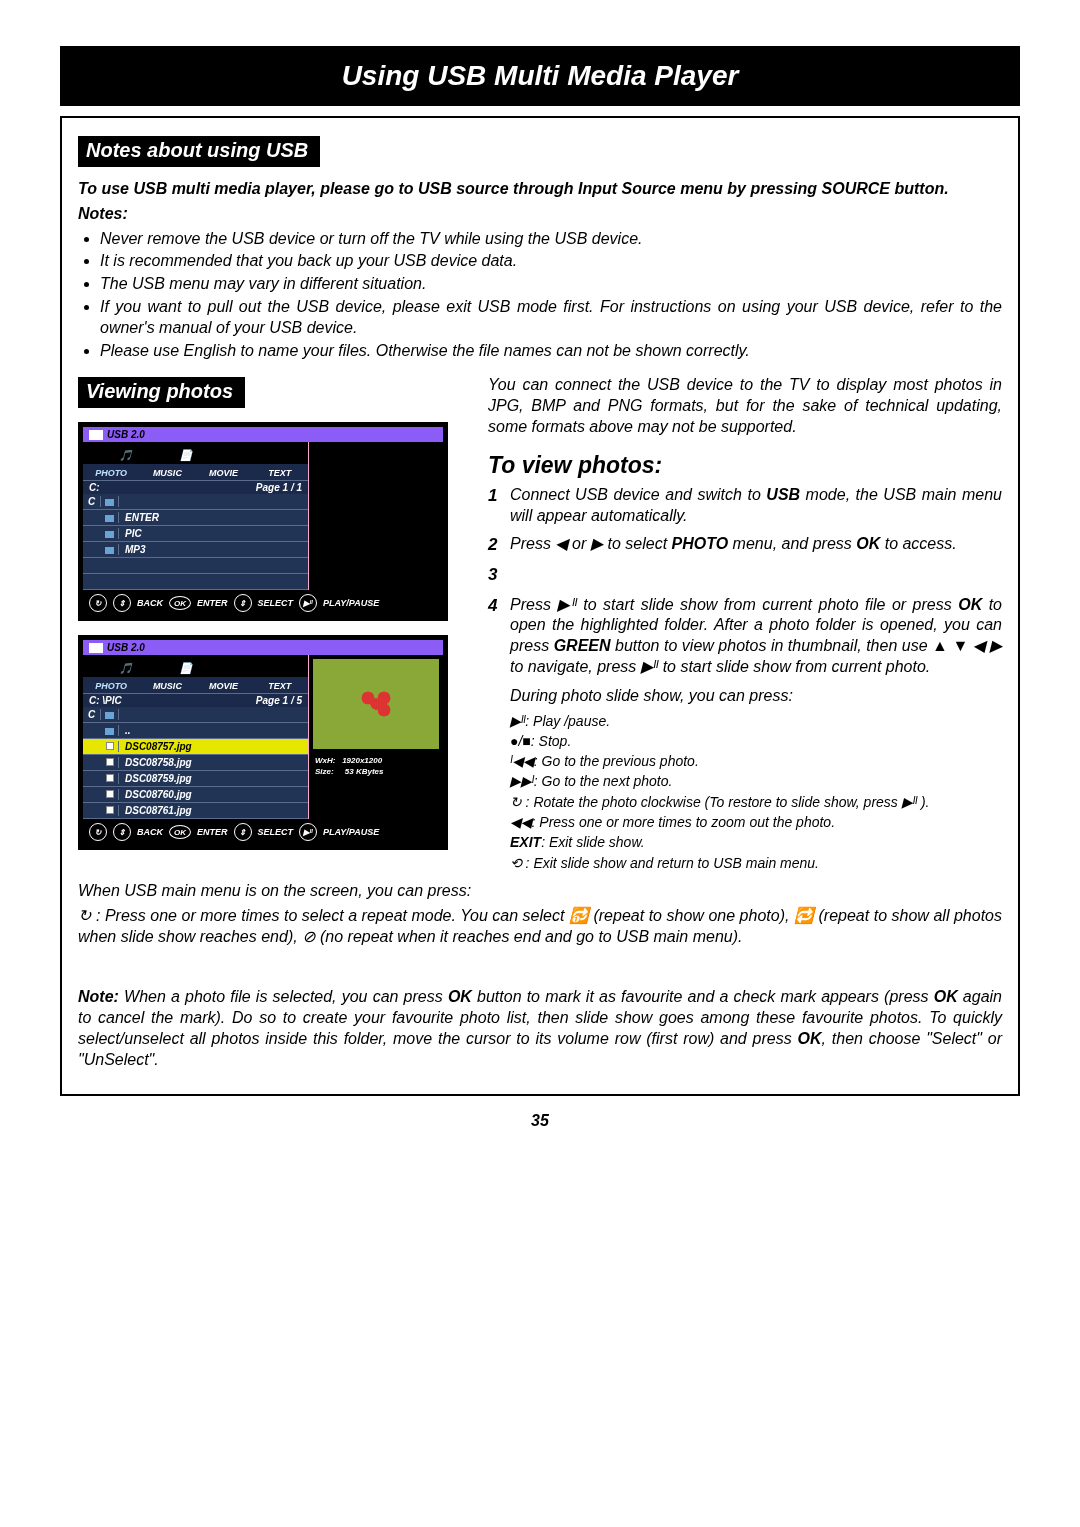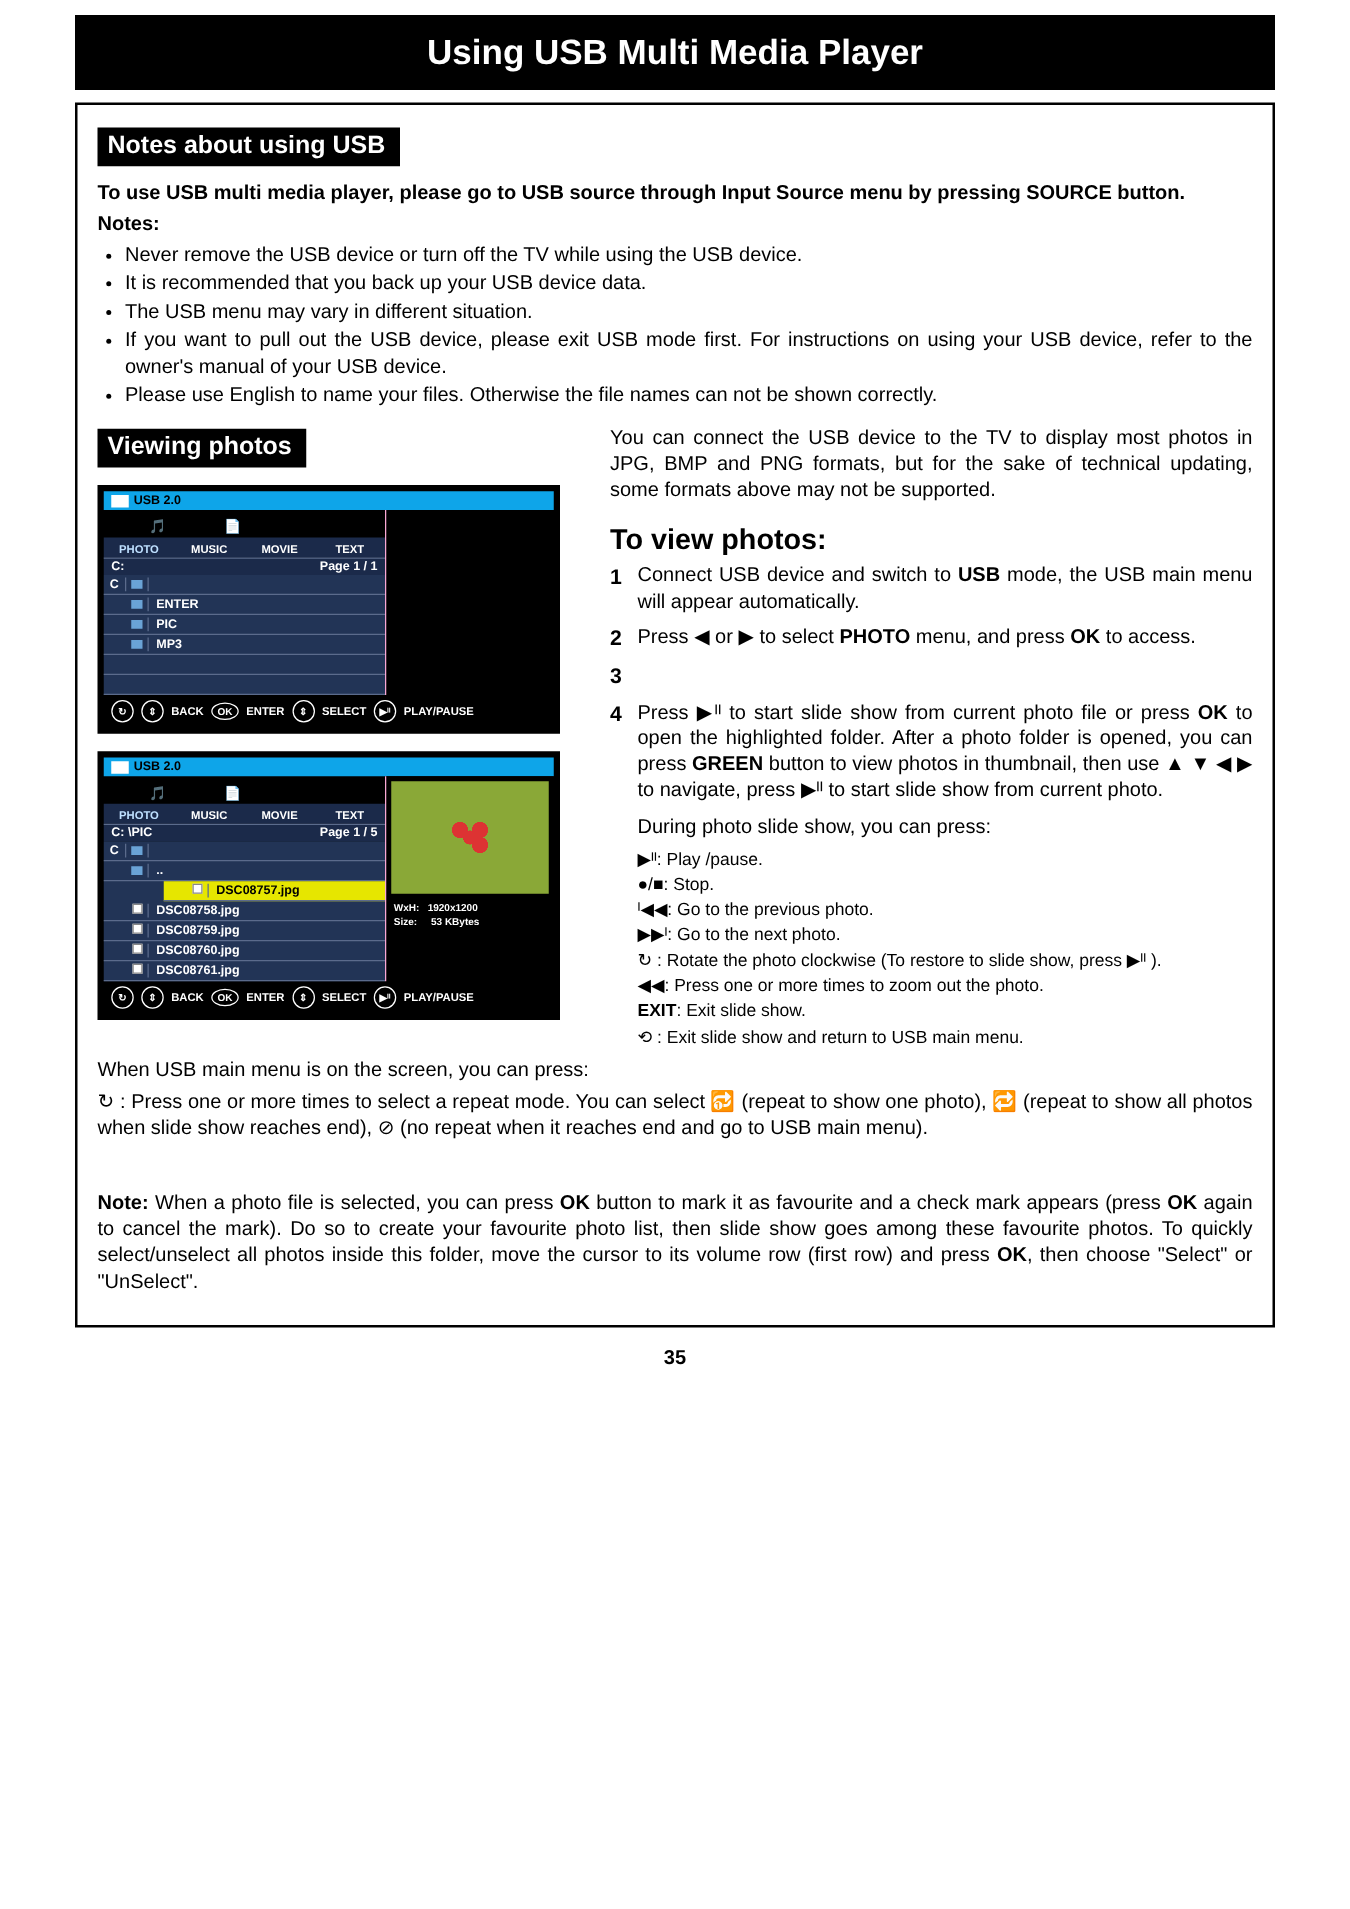--- a/index.html
+++ b/index.html
@@ -5,21 +5,22 @@
   * { box-sizing: border-box; }
   body {
     margin: 0;
     padding: 0;
     font-family: Arial, Helvetica, sans-serif;
     background: #fff;
     width: 1080px;
   }
   .page {
     width: 1080px;
-    padding: 12px 60px 20px 60px;
+    padding: 46px 60px 20px 60px;
+    font-style: italic;
   }
   .title-bar {
     background: #000;
     color: #fff;
     font-size: 28px;
     font-weight: bold;
     text-align: center;
     padding: 14px 0;
     margin: 0 0 10px 0;
   }
@@ -62,21 +63,21 @@
   .left-col { width: 390px; }
   .right-col { flex: 1; }
   .osd {
     background: #000;
     width: 370px;
     margin: 6px 0 14px 0;
     padding: 5px;
     font-size: 11px;
   }
   .osd-label {
-    background: #0ea5e9;
+    background: #8b5cf6;
     color: #000;
     font-size: 10px;
     font-weight: bold;
     padding: 2px 6px;
     display: flex;
     align-items: center;
     gap: 4px;
   }
   .osd-body {
     display: flex;
@@ -128,21 +129,20 @@
     color: #fff;
     font-size: 10px;
     font-weight: bold;
     border-bottom: 1px solid #5b6b8c;
     height: 16px;
     align-items: center;
   }
   .file-row.sel {
     background: #e6e600;
     color: #000;
-    margin-left: 48px;
   }
   .fc-a { width: 18px; text-align:center; border-right:1px solid #5b6b8c; }
   .fc-b { width: 18px; text-align:center; border-right:1px solid #5b6b8c; }
   .fc-c { flex:1; padding-left: 6px; }
   .osd-footer {
     background: #000;
     color: #fff;
     font-size: 9px;
     font-weight: bold;
     display: flex;

